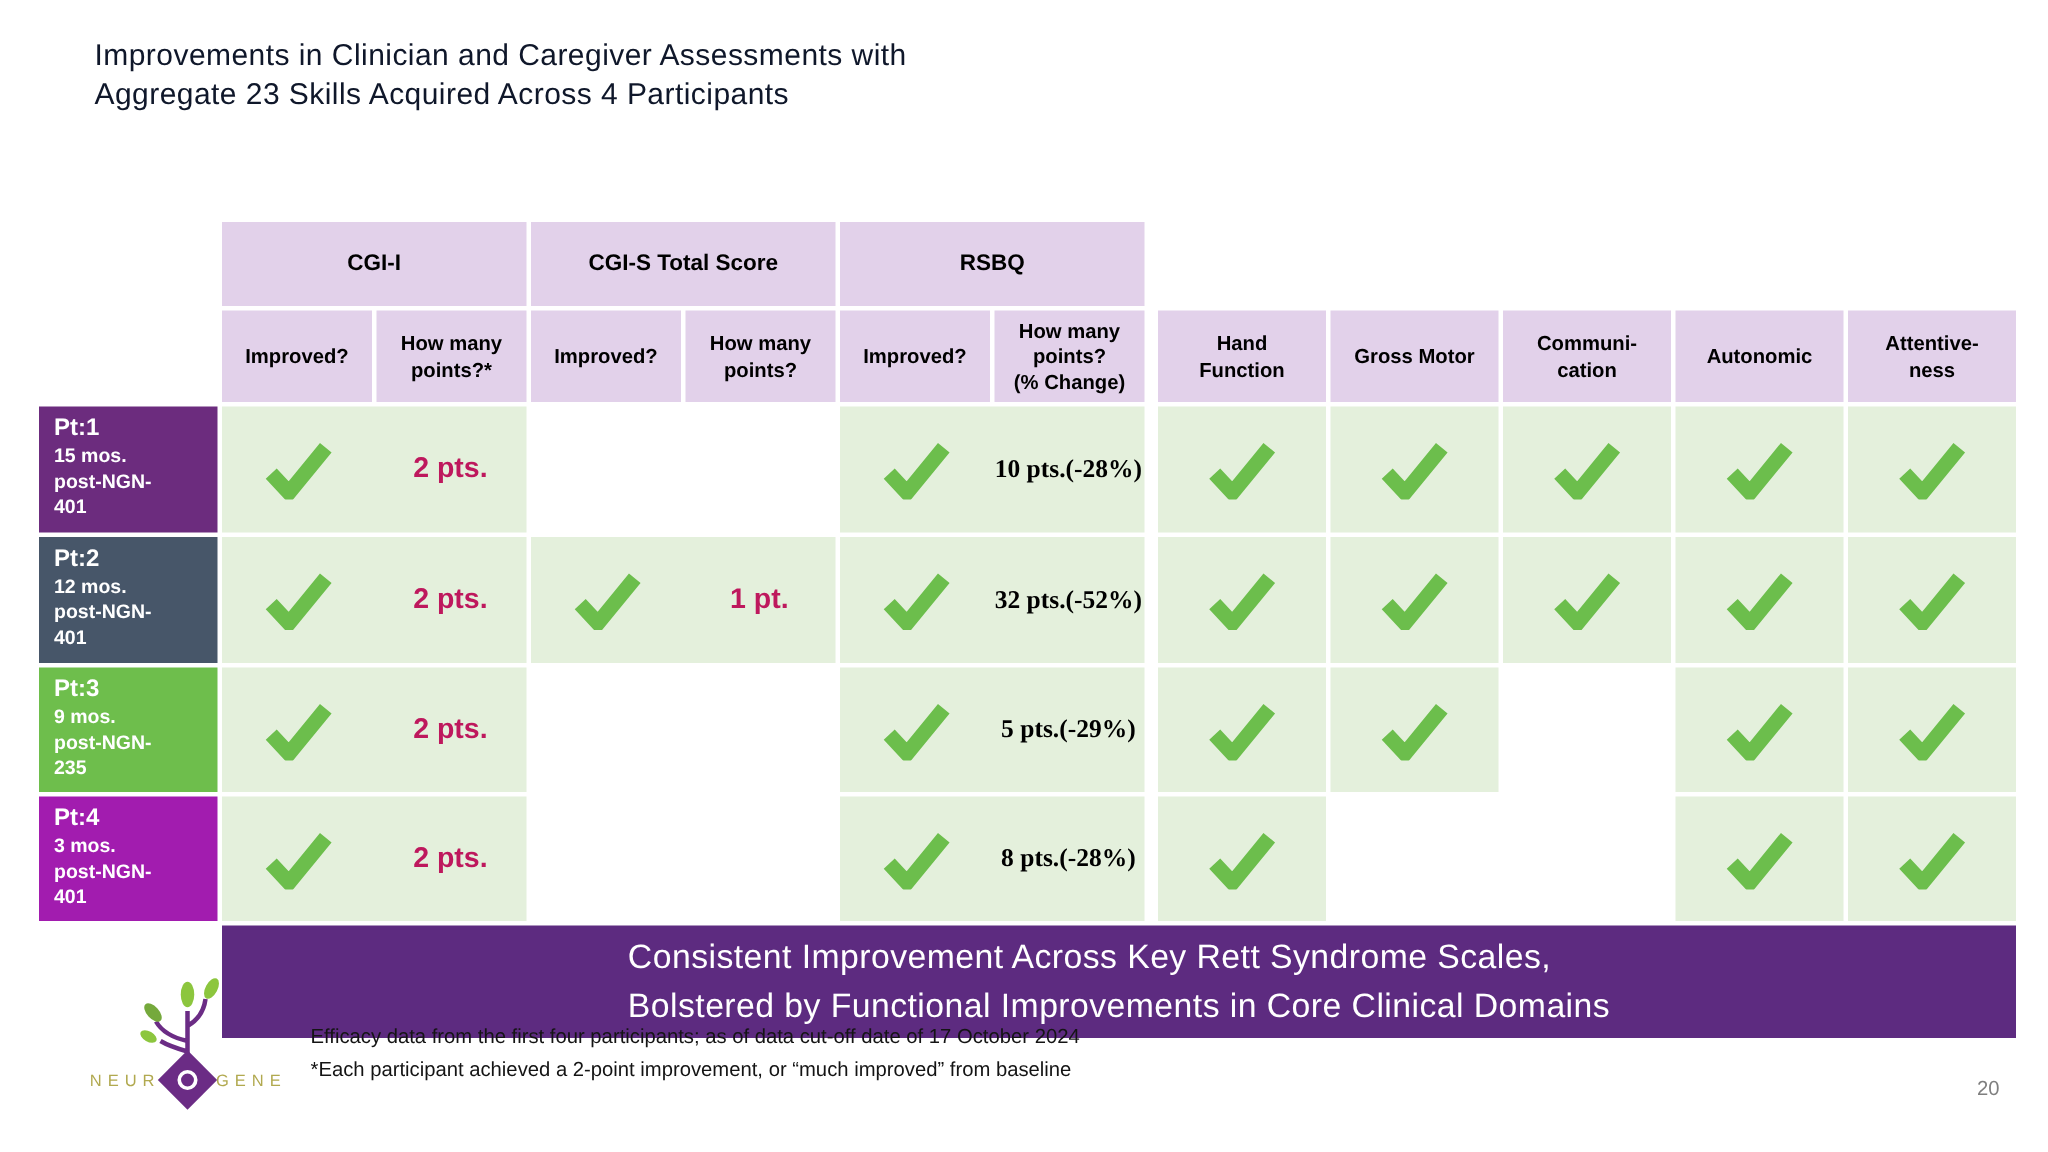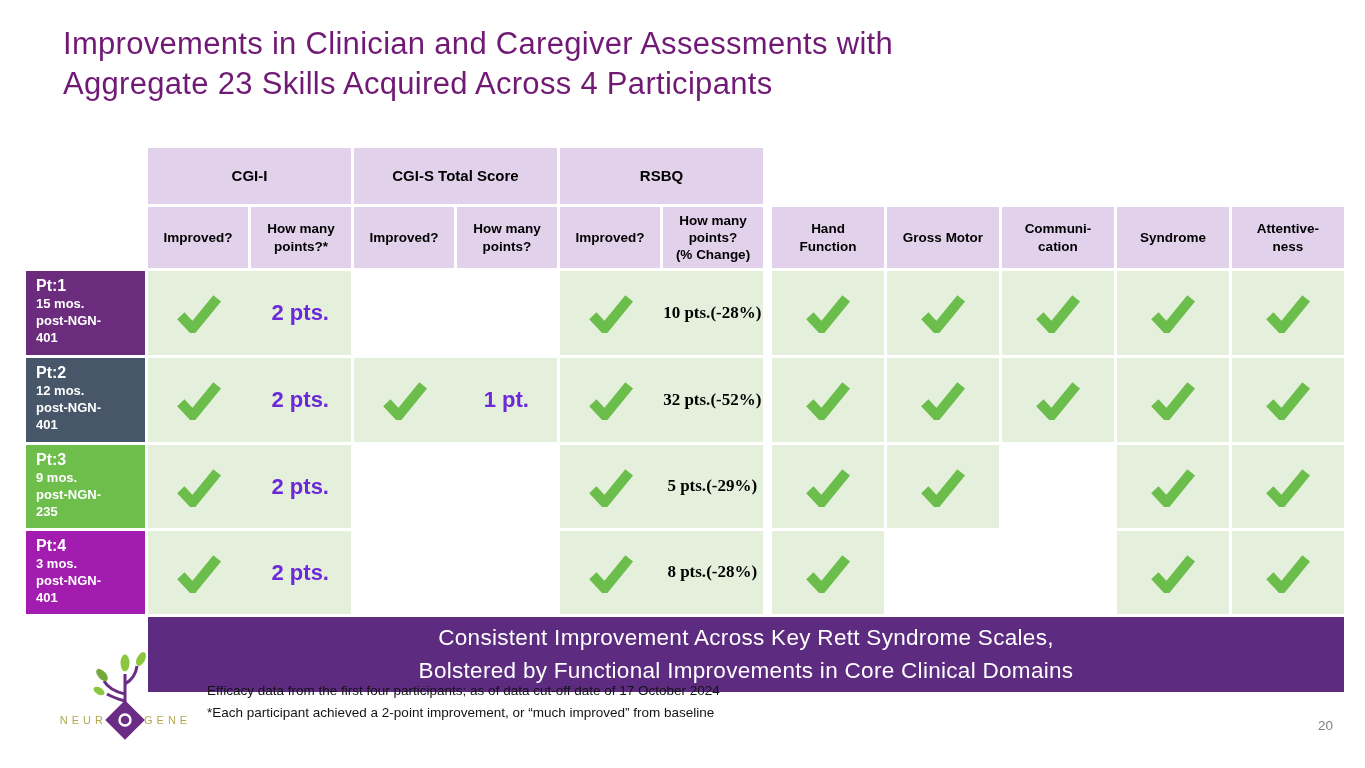--- a/index.html
+++ b/index.html
@@ -2,49 +2,49 @@
 <html><head>
 <meta charset="utf-8">
 <style>
   html,body { margin:0; padding:0; }
   body {
     width:1365px; height:768px; position:relative; overflow:hidden;
     background:#ffffff; font-family:"Liberation Sans", sans-serif;
   }
   .title {
     position:absolute; left:63px; top:24px; width:1170px;
-    font-size:31px; line-height:1.3; color:#701a75; font-weight:400;
+    font-size:20px; line-height:1.3; color:#0f172a; font-weight:400;
     white-space:pre-line; letter-spacing:0.3px;
   }
   .grid {
     position:absolute; left:26px; top:148px;
     display:grid;
     grid-template-columns:119px repeat(6,100px) 3px repeat(5,112px);
     grid-template-rows:56px 61px 84px 84px 83px 83px 75px;
     gap:3px;
   }
   .hcell {
     background:#E2D1EA; color:#000; display:flex; align-items:center; justify-content:center;
     text-align:center; font-weight:bold;
   }
   .h1 { font-size:15px; line-height:1.3; white-space:pre-line; padding:0 8px; }
   .h2 { font-size:13.5px; line-height:1.28; white-space:pre-line; padding:0 3px; }
   .cell { background:#E4F0DC; display:flex; align-items:center; justify-content:center; }
   .cell.blank { background:#ffffff; }
   .scale-cell .half { width:50%; display:flex; align-items:center; justify-content:center; }
-  .val { font-weight:bold; font-size:22px; color:#6d28d9; }
+  .val { font-weight:bold; font-size:19px; color:#be185d; }
   .val2 { font-weight:bold; font-size:17px; color:#000; text-align:center; line-height:1.35;font-family:Liberation Serif, serif; }
   .check-slot { display:flex; align-items:center; justify-content:center; }
   .check-slot svg { width:48px; height:40px; }
   .row-label { color:#fff; padding:5px 6px 0 10px; }
   .row-label .pt { font-weight:bold; font-size:16px; line-height:1.25; }
   .row-label .dur { font-weight:bold; font-size:13px; line-height:1.3; white-space:pre-line; }
   .banner {
     background:#5D2B80; color:#fff; display:flex; align-items:center; justify-content:center;
-    text-align:center; font-size:22.5px; line-height:1.45; white-space:pre-line; letter-spacing:0.3px;
+    text-align:left; font-size:22.5px; line-height:1.45; white-space:pre-line; letter-spacing:0.3px;
   }
   .footnotes {
     position:absolute; left:207px; top:680px; font-size:13.5px; color:#141414; line-height:1.6;
   }
   .page-number { position:absolute; left:1298px; top:718px; font-size:13.5px; color:#7F7F7F;margin-left:20px; }
   .logo { position:absolute; left:52px; top:650px; width:150px; height:100px; }
   
   .gr1{grid-row:1} .gr2{grid-row:2} .gr3{grid-row:3} .gr4{grid-row:4} .gr5{grid-row:5} .gr6{grid-row:6} .gr7{grid-row:7}
   .gc1{grid-column:1} .gc2{grid-column:2} .gc3{grid-column:3} .gc4{grid-column:4} .gc5{grid-column:5}
   .gc6{grid-column:6} .gc7{grid-column:7} .gc9{grid-column:9} .gc10{grid-column:10} .gc11{grid-column:11}
@@ -72,21 +72,21 @@
 points?</div>
   <div class="hcell h2 gr2 gc6">Improved?</div>
   <div class="hcell h2 gr2 gc7">How many
 points?
 (% Change)</div>
   <div class="hcell h2 gr2 gc9">Hand
 Function</div>
   <div class="hcell h2 gr2 gc10">Gross Motor</div>
   <div class="hcell h2 gr2 gc11">Communi-
 cation</div>
-  <div class="hcell h2 gr2 gc12">Syndrome</div>
+  <div class="hcell h2 gr2 gc12">Autonomic</div>
   <div class="hcell h2 gr2 gc13">Attentive-
 ness</div>
 
   <div class="row-label gr3 gc1" style="background: rgb(108, 44, 126);">
     <div class="pt">Pt:1</div>
     <div class="dur">15 mos.
 post-NGN-
 401</div>
   </div>
   <div class="cell scale-cell gr3 gc23">

